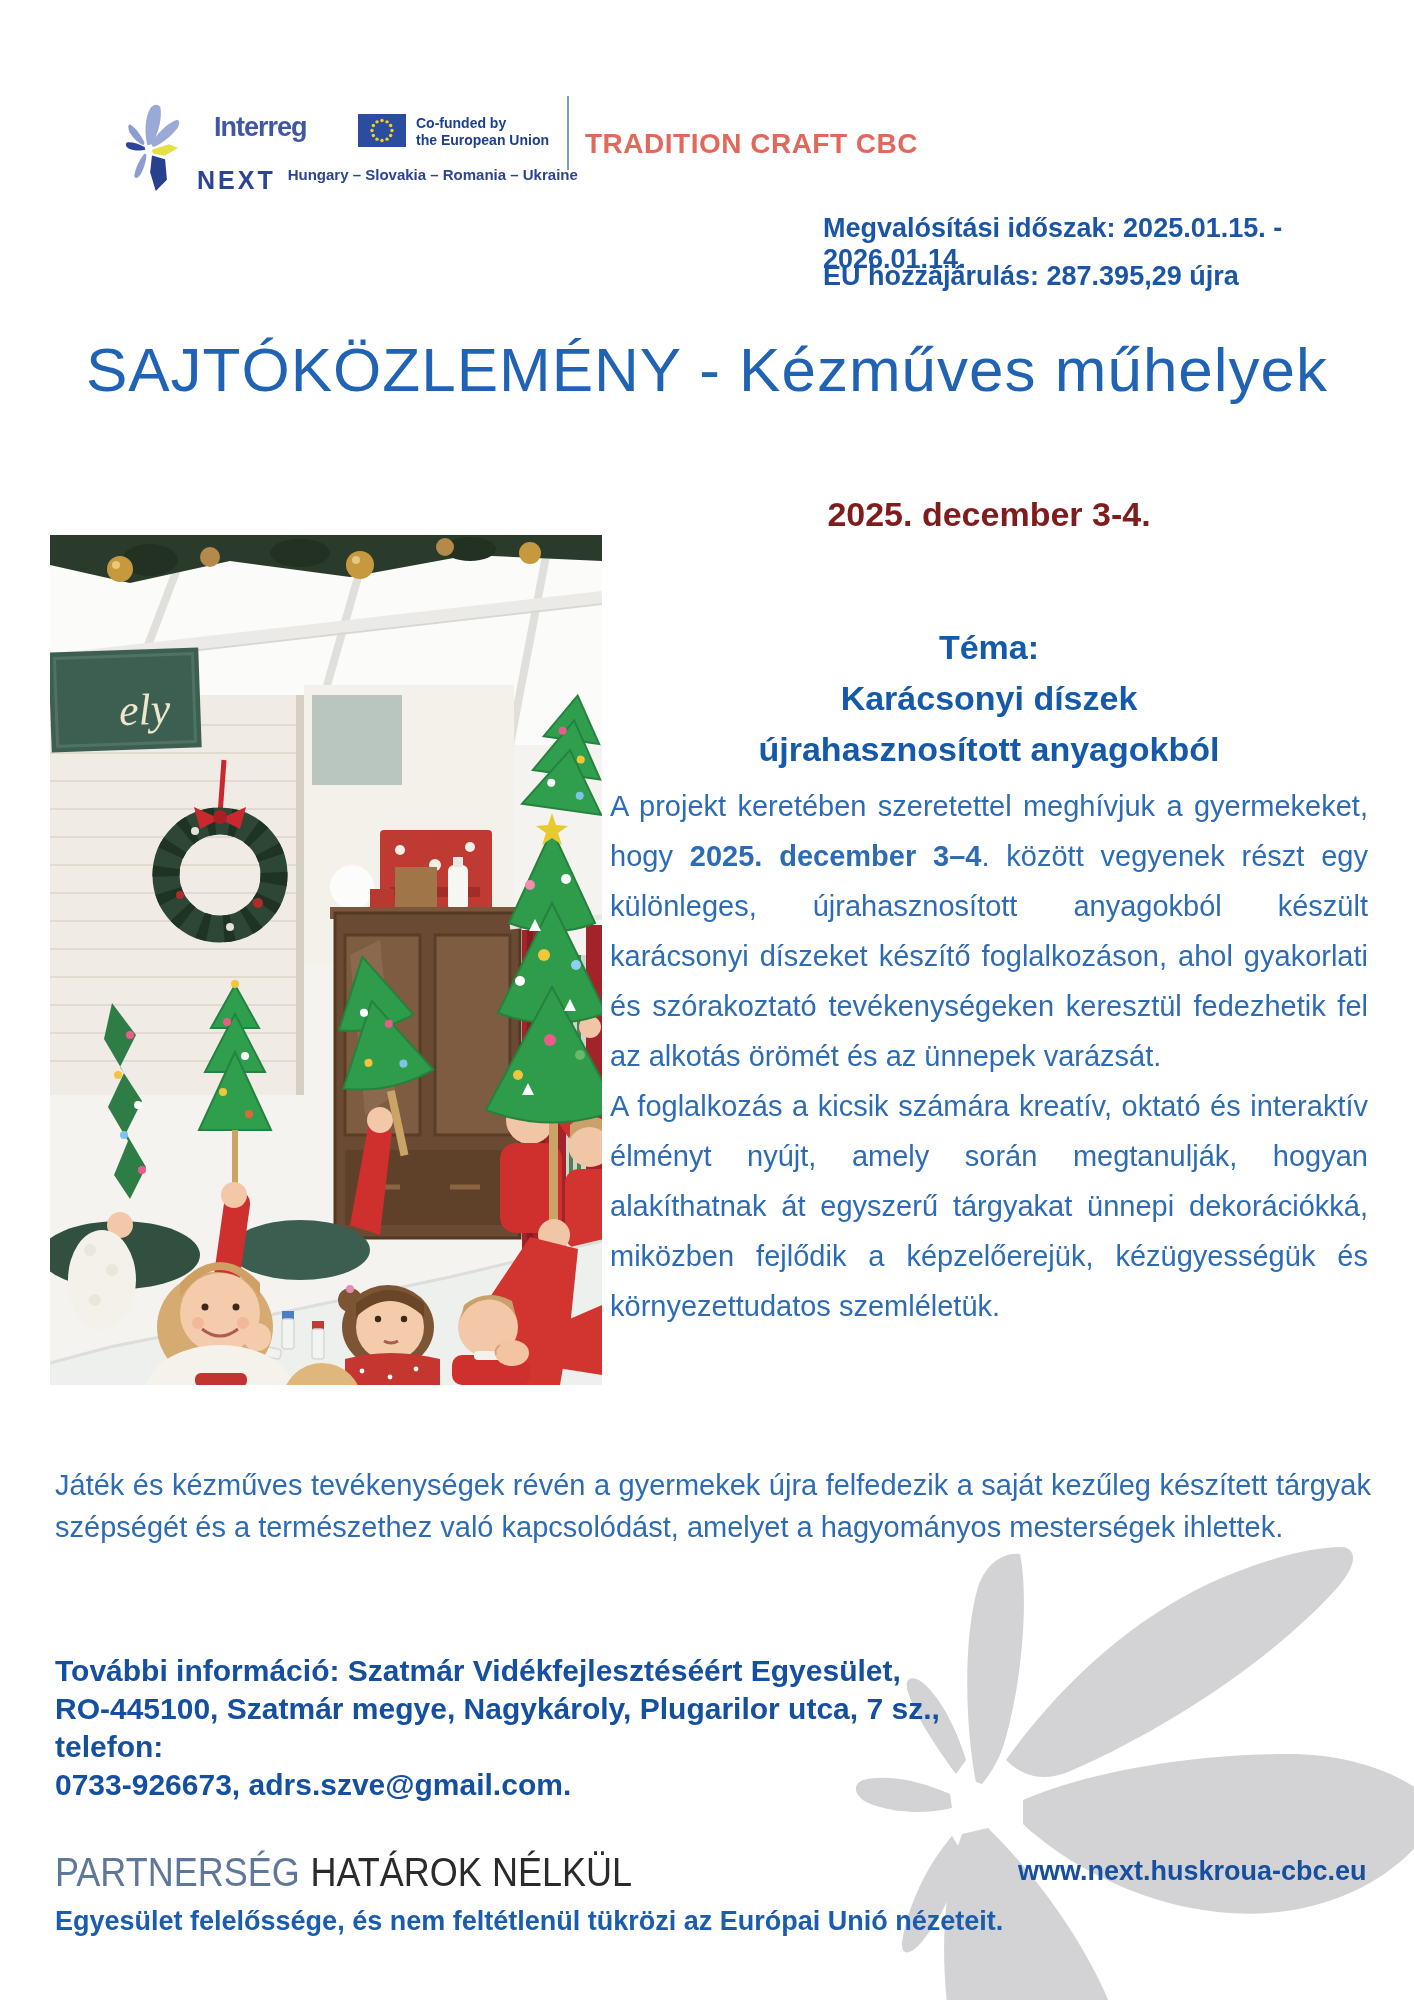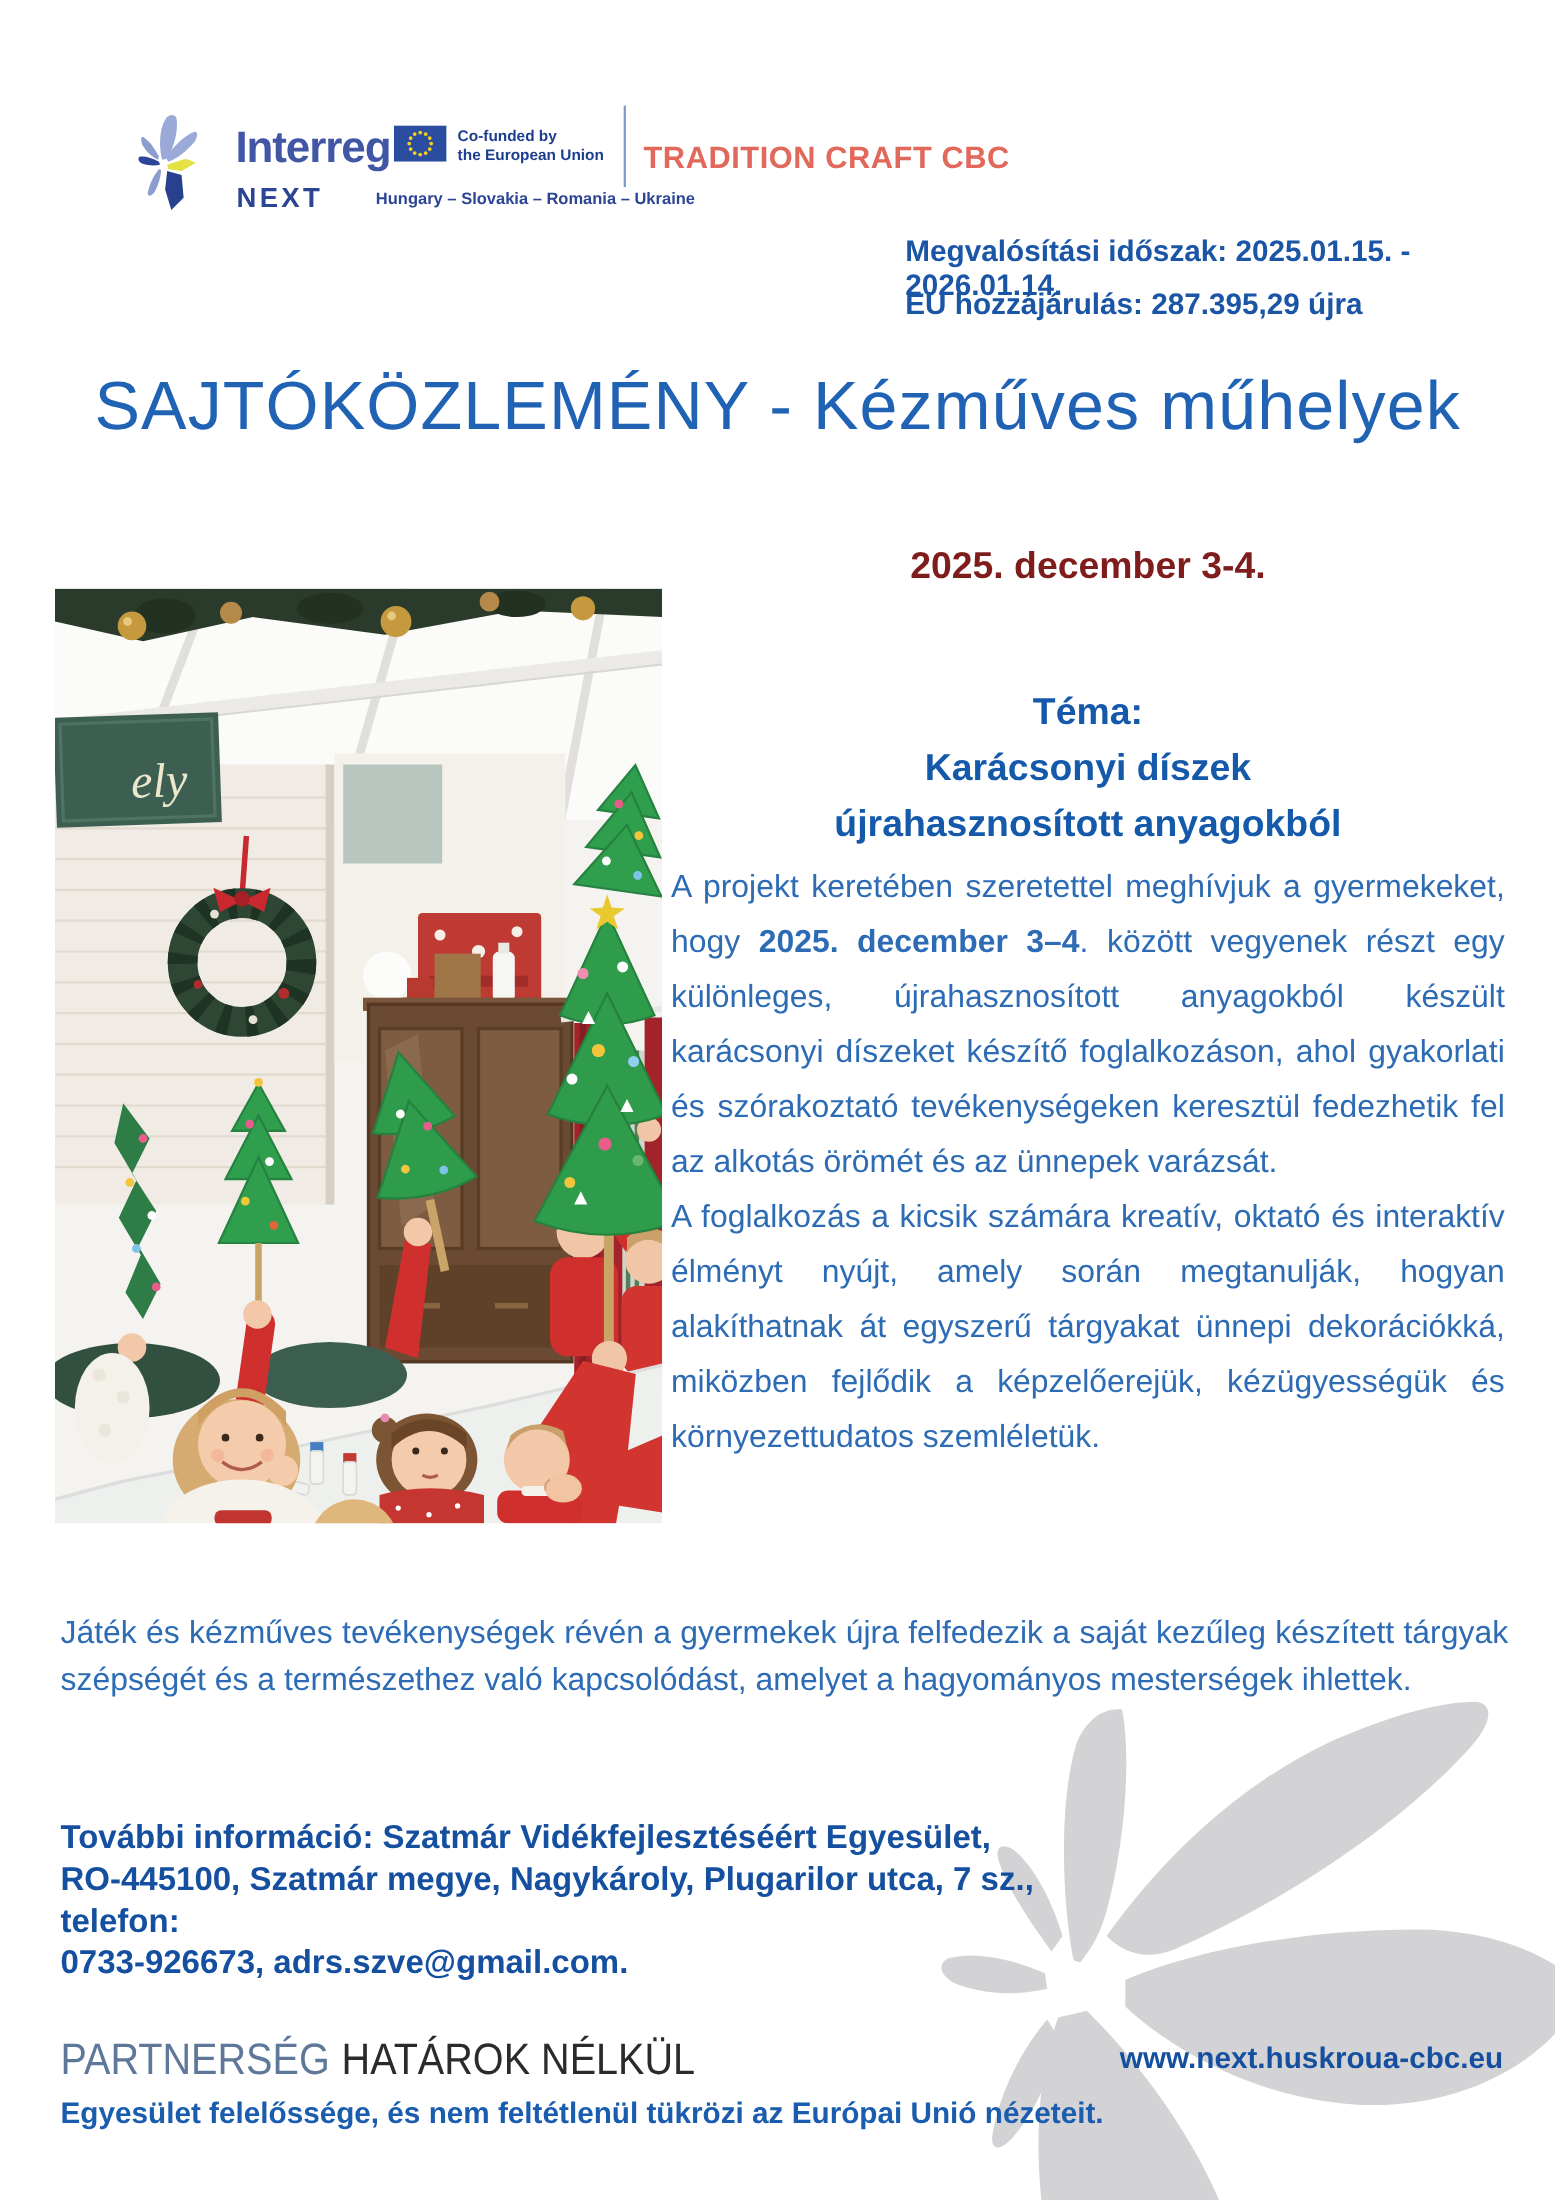--- a/index.html
+++ b/index.html
@@ -9,26 +9,26 @@
     background:#ffffff; overflow:hidden;
     font-family:"Liberation Sans", sans-serif;
   }
   .abs { position:absolute; }
 
   
   .watermark { left:828px; top:1492px; width:600px; height:520px; z-index:0; }
 
   
   .pinwheel-logo { left:124px; top:100px; width:56px; height:96px; z-index:2; }
-  .interreg-word { left:214px; top:112px; font-size:40px; font-weight:700;
+  .interreg-word { left:214px; top:112px; font-size:27px; font-weight:700;
     color:#4156a4; letter-spacing:-1px; z-index:2; }
   .eu-flag { left:358px; top:114px; width:48px; height:33px; z-index:2; }
   .cofunded { left:416px; top:115px; font-size:14px; font-weight:700;
     color:#1c3e8e; line-height:17px; z-index:2; }
-  .next-row { left:215px; top:166px; display:flex; align-items:center; z-index:2;gap:36px; }
+  .next-row { left:197px; top:166px; display:flex; align-items:flex-start; z-index:2; }
   .next-word { font-size:25px; font-weight:700; letter-spacing:3px; color:#2b4494; }
   .countries { font-size:15px; font-weight:700; color:#2b4494; margin-left:12px; }
   .header-divider { left:567px; top:96px; width:2px; height:74px; background:#7a9cc6; }
   .acronym { left:585px; top:128px; font-size:28px; font-weight:700;
     color:#e2685c; letter-spacing:.5px; }
   .meta-period { left:823px; top:213px; font-size:27px; font-weight:700; color:#1b55a5; }
   .meta-contribution { left:823px; top:261px; font-size:27px; font-weight:700; color:#1b55a5; }
 
   .doc-title { left:0; top:334px; width:1414px; text-align:center;
     font-size:62px; font-weight:400; color:#2063b5; letter-spacing:1px; }

